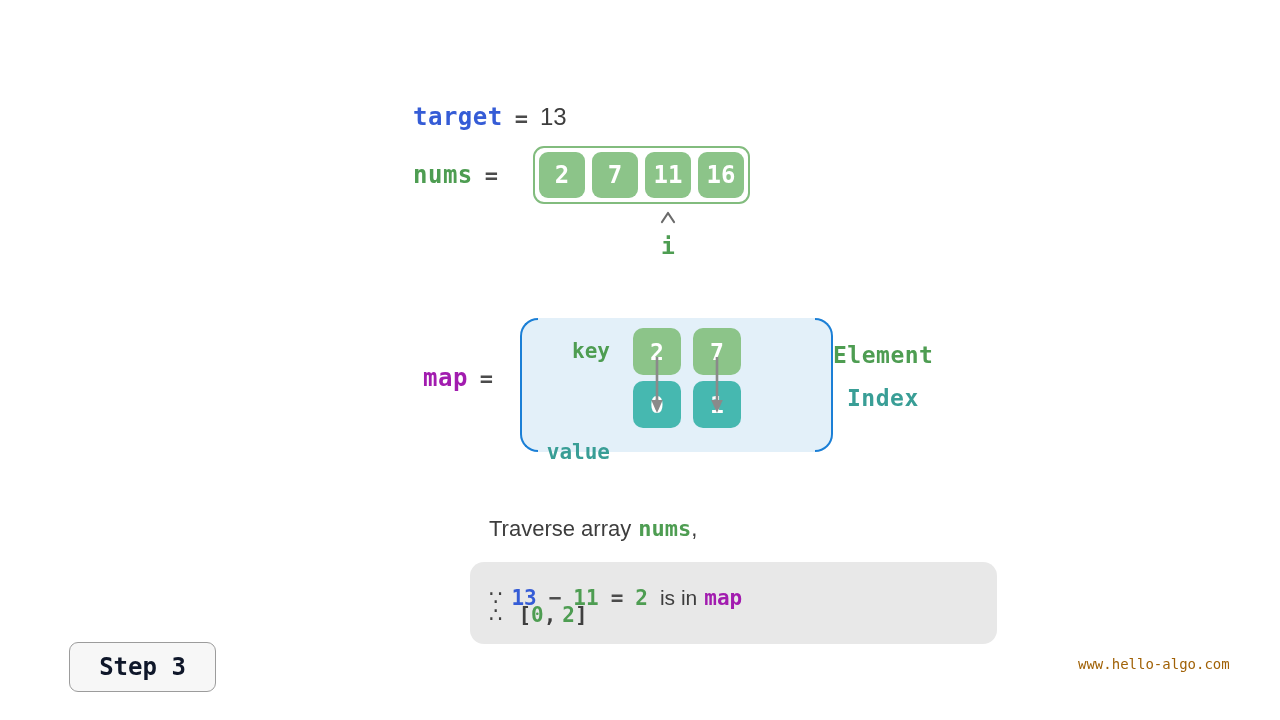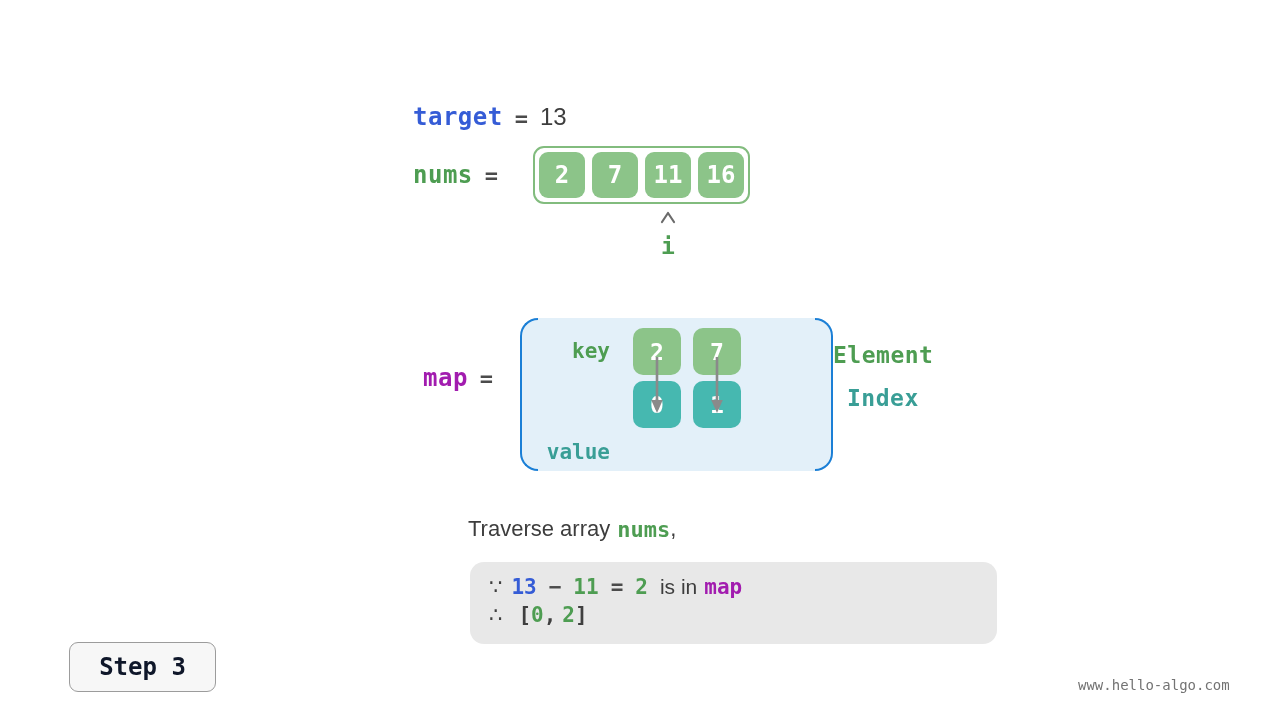--- a/index.html
+++ b/index.html
@@ -48,21 +48,21 @@
   }
   #i-caret { position: absolute; left: 660px; top: 211px; }
   #i-label {
     position: absolute; left: 660px; top: 233px; width: 16px;
     text-align: center; font-size: 23px;
   }
 
   
   .map-box {
     position: absolute; left: 520px; top: 318px;
-    width: 313px; height: 153px;
+    width: 313px; height: 134px;
     background: #E3F0F9;
     border-radius: 18px;
   }
   .bracket {
     position: absolute; top: 0; bottom: 0; width: 18px;
     border: 2.5px solid #1B7FD6;
     box-sizing: border-box;
   }
   .bracket.left  { left: 0;  border-right: none; border-radius: 18px 0 0 18px; }
   .bracket.right { right: 0; border-left:  none; border-radius: 0 18px 18px 0; }
@@ -87,64 +87,64 @@
   .col-b { left: 173px; }
   .map-arrow { position: absolute; top: 38px; }
   .map-arrow.a { left: 130px; }
   .map-arrow.b { left: 190px; }
   .legend { position: absolute; font-size: 23px; letter-spacing: 0.5px; }
   #legend-element { left: 833px; top: 342px; text-align: center; }
   #legend-index   { left: 847px; top: 385px; }
 
   
   #traverse-line {
-    position: absolute; left: 468px; top: 516px;
+    position: absolute; left: 489px; top: 516px;
     font-size: 22px; color: #3D3D3D;
-    display: flex; align-items: flex-end;
+    display: flex; align-items: flex-start;
   }
   #traverse-line .code { font-size: 22px; margin-left: 7px; }
   .result-box {
     position: absolute; left: 470px; top: 562px;
     width: 527px; height: 82px;
     background: #E8E8E8;
     border-radius: 14px;
     box-sizing: border-box;
     padding: 8px 0 0 19px;
   }
   .result-line {
     display: flex; align-items: baseline;
     height: 33px;
     font-size: 21px; color: #3D3D3D;
   }
   .result-line .sym { font-size: 21px; color: #3F3F3F; margin-right: 9px; }
   .result-line .code { font-size: 21px; }
   .result-line .op { font-family: "DejaVu Sans Mono", monospace; font-weight: bold; color: #4B4B4B; margin: 0 12px; }
-  .result-line .isin { margin: 5px 7px 0 12px; }
+  .result-line .isin { margin: 16px 7px 0 12px; }
   .result-line .bracket-ch { font-family: "DejaVu Sans Mono", monospace; font-weight: bold; color: #3F3F3F; }
   .result-line .open-br { margin-left: 7px; }
   .result-line .comma { font-family: "DejaVu Sans Mono", monospace; font-weight: bold; color: #3F3F3F; margin-right: 6px; }
 
   
   .step-button {
     position: absolute; left: 35px; top: 642px;
     width: 147px; height: 50px;
     background: #F7F7F7;
     border: 1.5px solid #9C9C9C;
     border-radius: 9px;
     box-sizing: border-box;
     display: flex; align-items: center; justify-content: center;
     font-family: "DejaVu Sans Mono", monospace; font-weight: bold;
     font-size: 24px; color: #0f172a;
     cursor: default;
     margin-left: 34px;
   }
   .watermark {
-    position: absolute; left: 1078px; top: 677px;
+    position: absolute; left: 1078px; top: 656px;
     font-family: "DejaVu Sans Mono", monospace;
-    font-size: 14px; color: #737373;
+    font-size: 14px; color: #a16207;
   }
 </style>
 </head>
 <body>
 
 <div class="canvas">
 
   <div class="var-line" id="target-line">
     <span class="mono royal var-name">target</span>
     <span class="eq-sign">=</span>

